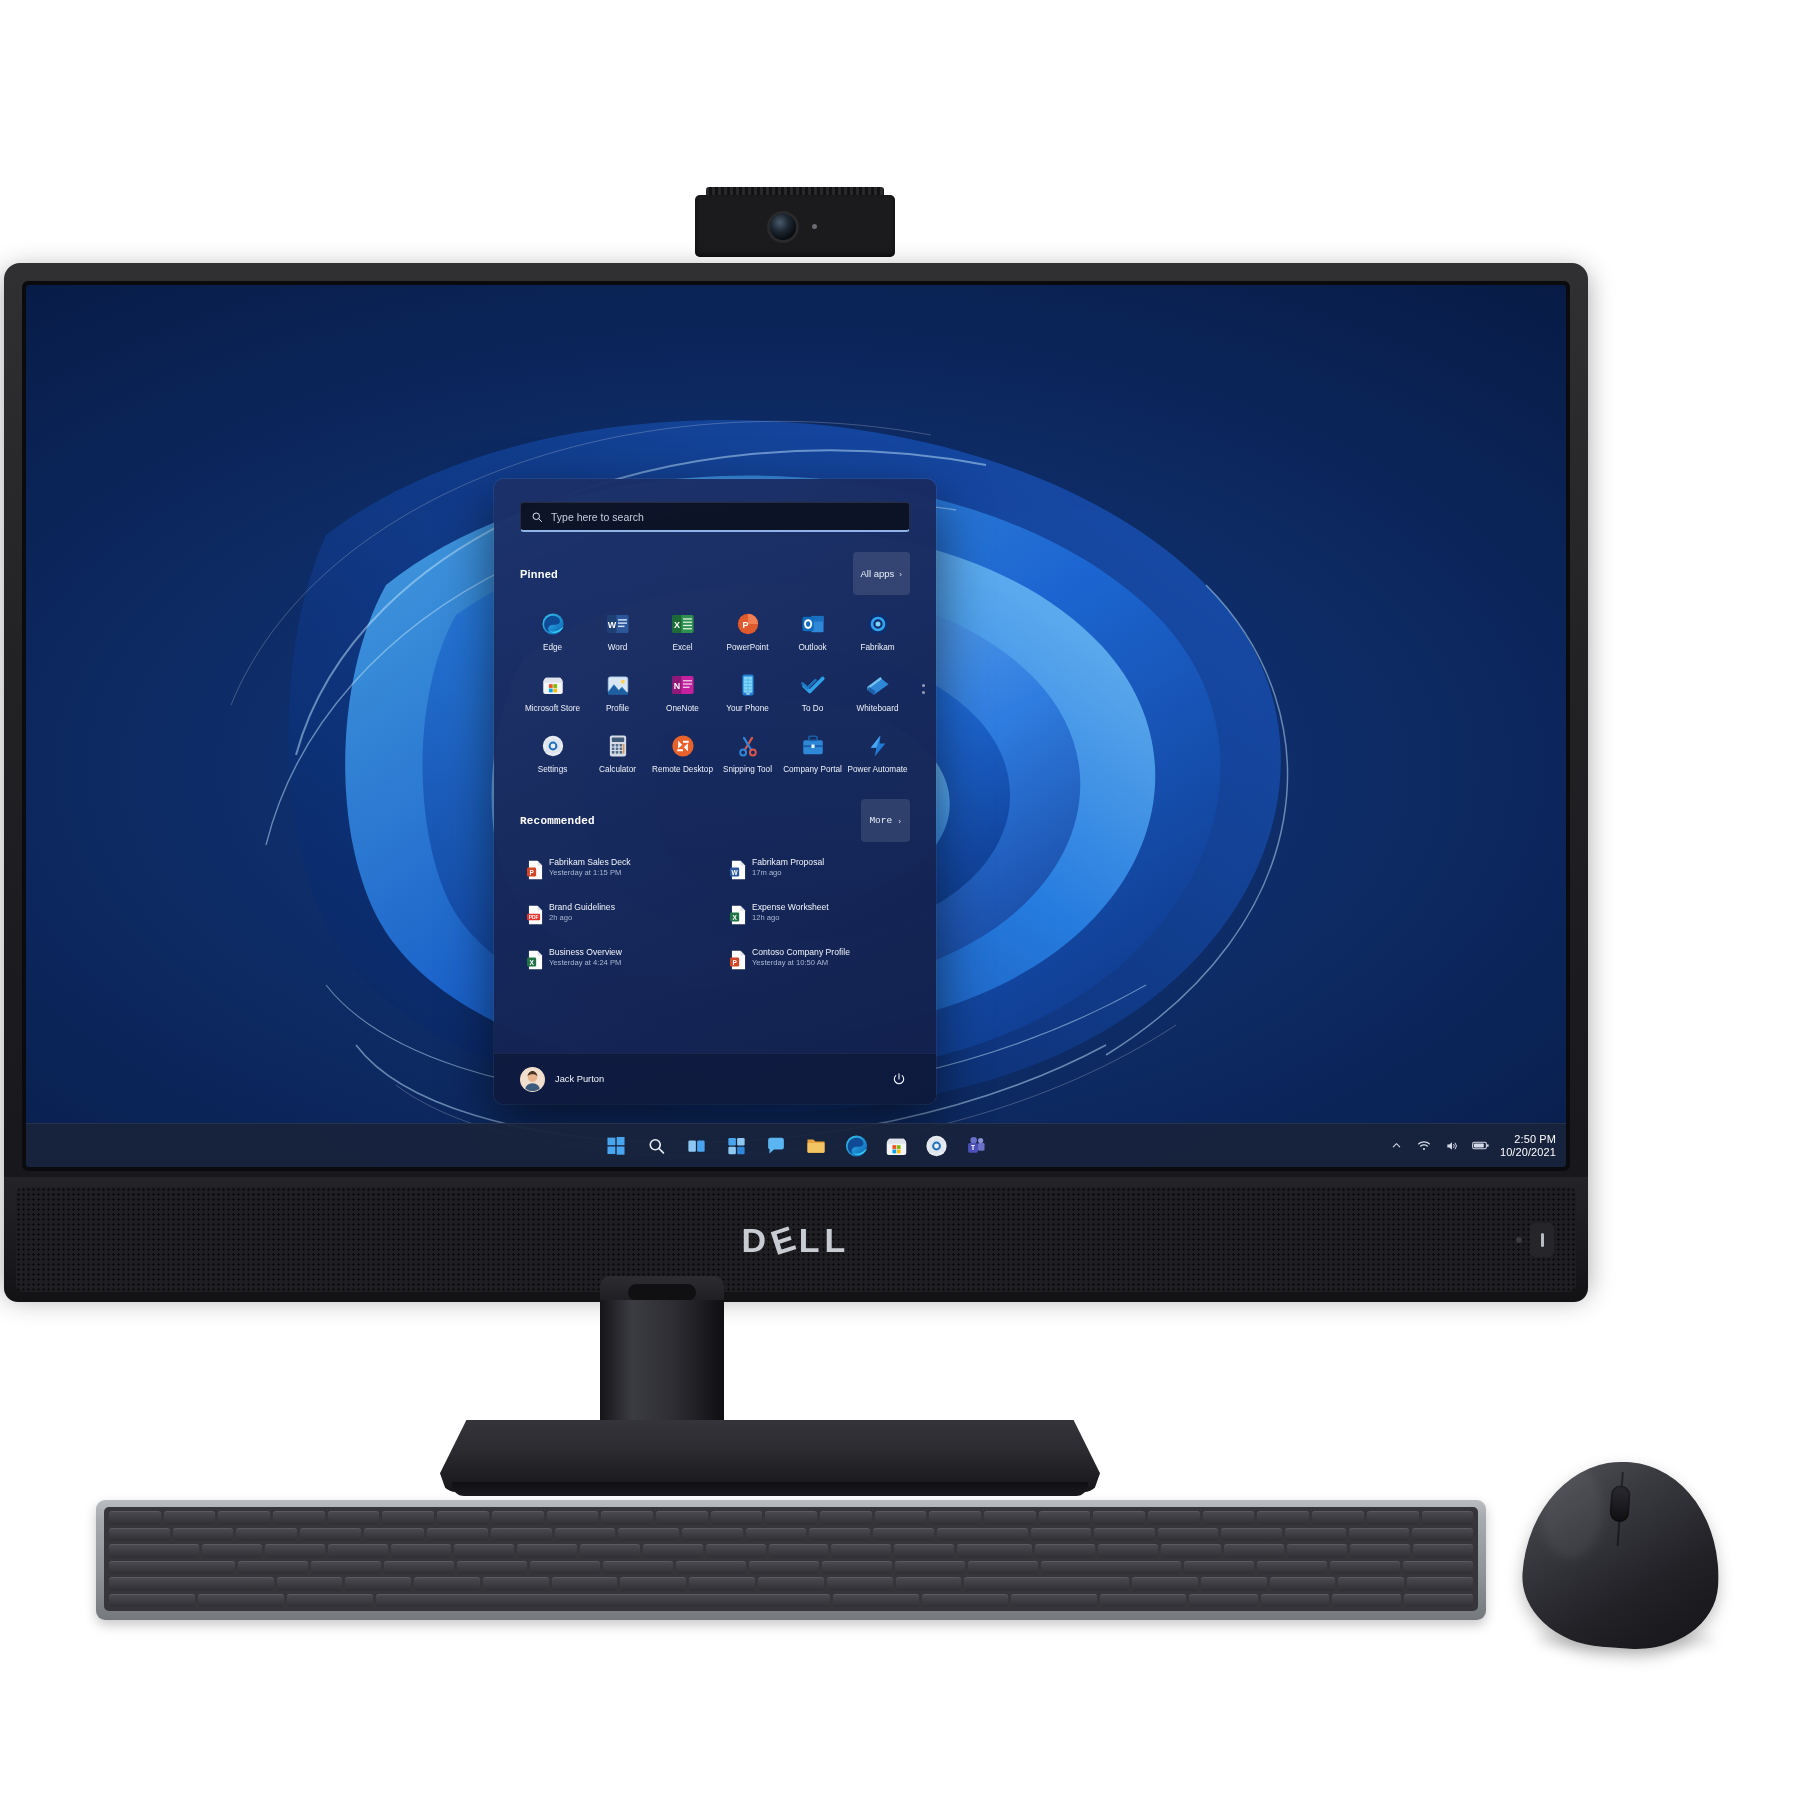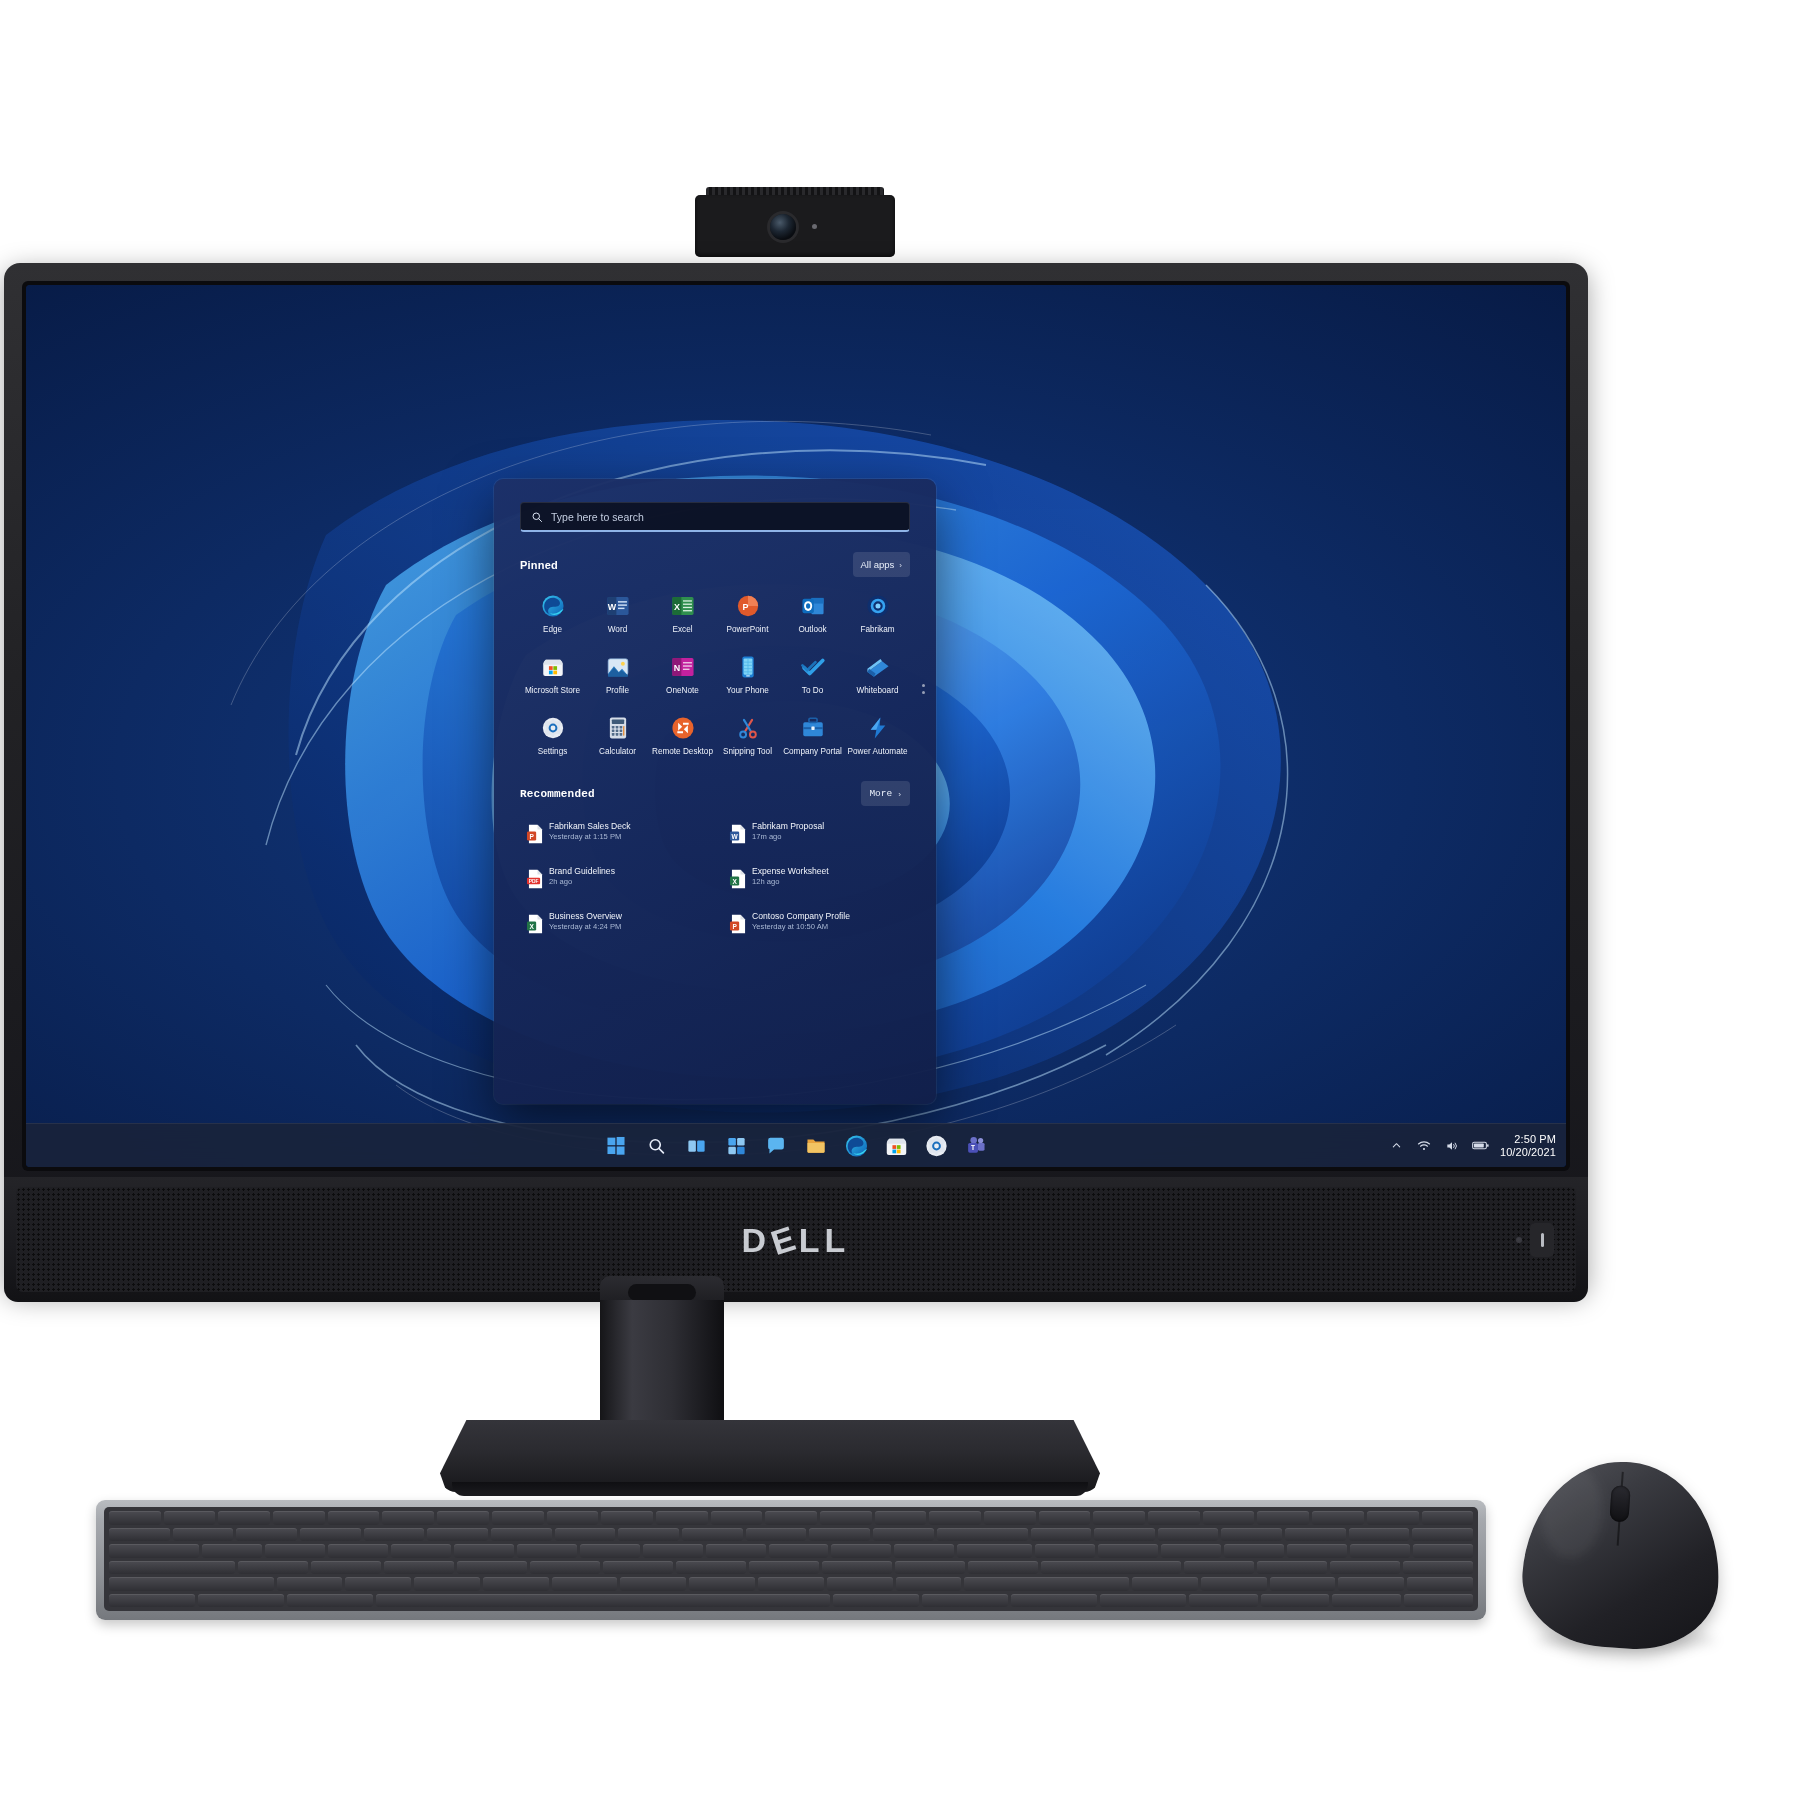--- a/index.html
+++ b/index.html
@@ -42,21 +42,21 @@
   .start{position:absolute;left:468px;top:194px;width:442px;height:625px;border-radius:9px;
     background:linear-gradient(155deg,rgba(28,48,104,.965) 0%,rgba(22,39,90,.965) 45%,rgba(17,31,74,.97) 100%);
     box-shadow:0 20px 52px rgba(0,0,0,.55),0 0 0 1px rgba(255,255,255,.08);overflow:hidden;}
   .start-pad{padding:23px 26px 0 26px;}
   .searchbar{height:27px;border-radius:4px;background:rgba(10,14,26,.82);border:1px solid rgba(255,255,255,.11);
     border-bottom:2px solid #8fb4e8;display:flex;align-items:center;gap:8px;padding:0 10px;}
   .searchbar .ph{color:#c3cde0;font-size:10.5px;}
   .sec-head{display:flex;align-items:center;justify-content:space-between;margin:20px 0 11px 0;}
   .sec-title{color:#fff;font-size:11px;font-weight:bold;letter-spacing:.2px;}
   .pill{display:flex;align-items:flex-end;gap:5px;background:rgba(255,255,255,.115);border-radius:4px;
-    padding:7px 8px;color:#eaf0fb;font-size:9.5px;}
+    padding:16px 8px;color:#eaf0fb;font-size:9.5px;}
   .pill .chev{font-size:8px;opacity:.85;}
 
   .grid{display:grid;grid-template-columns:repeat(6,1fr);row-gap:12px;}
   .app{display:flex;flex-direction:column;align-items:center;gap:5px;padding:4px 0 2px;border-radius:5px;}
   .app .gl{width:28px;height:28px;display:flex;align-items:center;justify-content:center;}
   .app .lb{color:#eef2fa;font-size:8.2px;text-align:center;line-height:10px;white-space:nowrap;}
 
   .scroll-dots{position:absolute;right:11px;top:205px;display:flex;flex-direction:column;gap:4px;align-items:center;}
   .scroll-dots i{width:3px;height:3px;border-radius:50%;background:rgba(255,255,255,.55);display:block;}
 
@@ -526,20 +526,39 @@
     </span>
               </div>
             </div>
         </div>
 
         <div class="scroll-dots">
             <i></i>
             <i></i>
           </div>
 
+        <div class="start-foot">
+          <div class="user">
+            <div class="ava">
+              <svg viewBox="0 0 24 24" width="23" height="23" aria-hidden="true">
+                <rect width="24" height="24" fill="#f2e0cf"></rect>
+                <path d="M4 24c0-5 3.6-8 8-8s8 3 8 8z" fill="#3d5b7d"></path>
+                <circle cx="12" cy="9.6" r="5" fill="#e5b48c"></circle>
+                <path d="M6.7 8.6C7.3 4.6 10 3 12 3s4.7 1.6 5.3 5.6c-1.6-1.3-3.3-2-5.3-2s-3.7.7-5.3 2z" fill="#4a3424"></path>
+              </svg>
+            </div>
+            <span class="user-n">Jack Purton</span>
+          </div>
+          <div class="pw" title="Power">
+            <svg width="14" height="14" viewBox="0 0 24 24">
+              <path d="M12 3v9" stroke="#e9eefb" stroke-width="2" stroke-linecap="round"></path>
+              <path d="M6.5 6.2a8 8 0 1 0 11 0" fill="none" stroke="#e9eefb" stroke-width="2" stroke-linecap="round"></path>
+            </svg>
+          </div>
+        </div>
       </div>
 
       <div class="taskbar">
         <div class="tb-center" id="tb-center">
             <span class="tb-ico" title="Start">
               <span>
                 <svg viewBox="0 0 32 32" width="21" height="21" aria-hidden="true">
                   <rect x="3" y="4" width="12" height="11.5" fill="#4aa5ef"></rect>
                   <rect x="17" y="3" width="12" height="12.5" fill="#4aa5ef"></rect>
     <rect x="3" y="17.5" width="12" height="11.5" fill="#4aa5ef"></rect>

